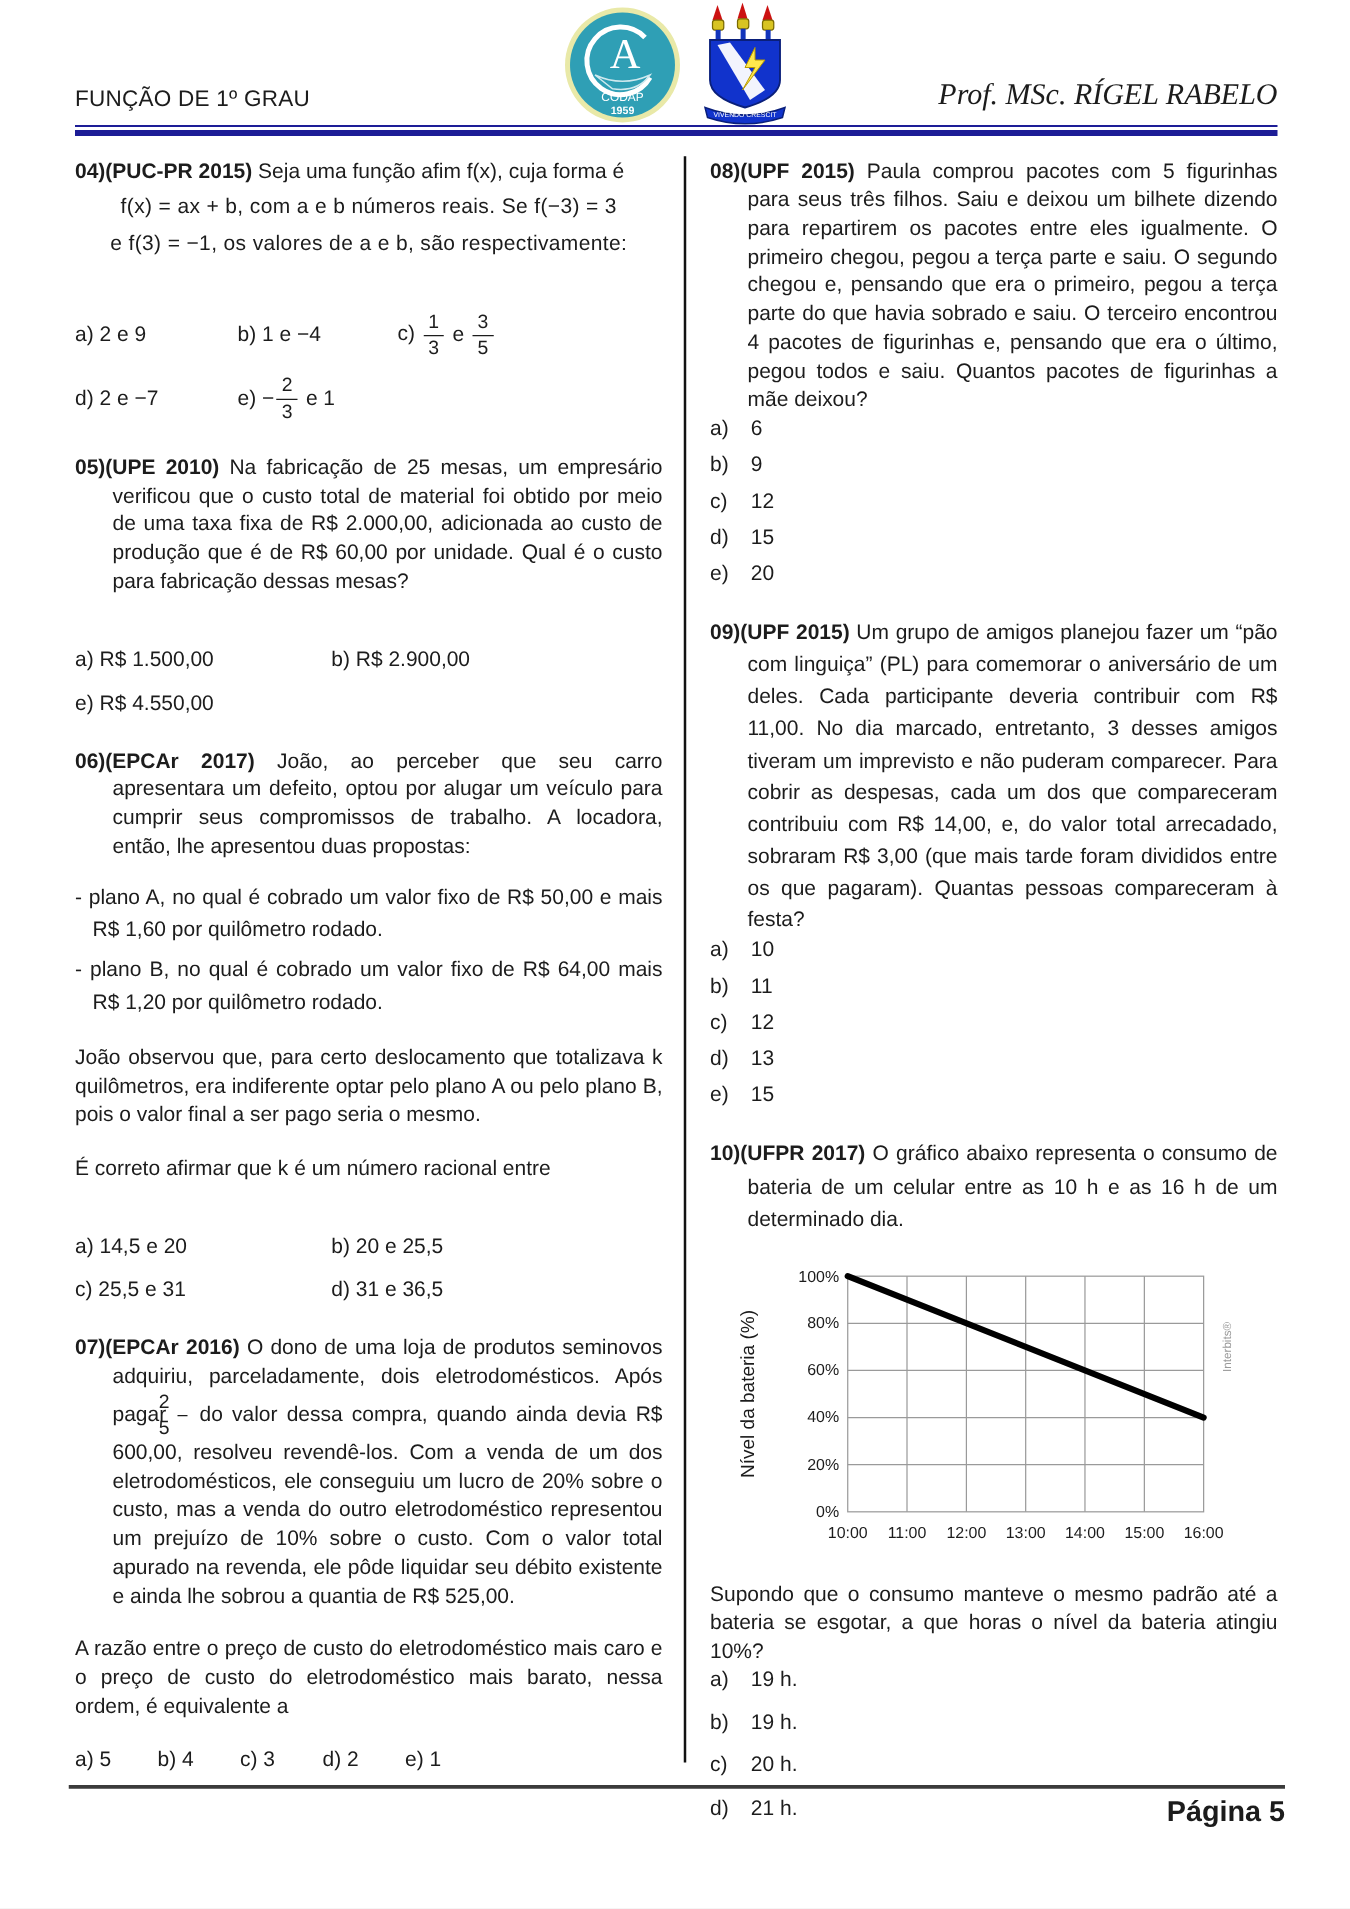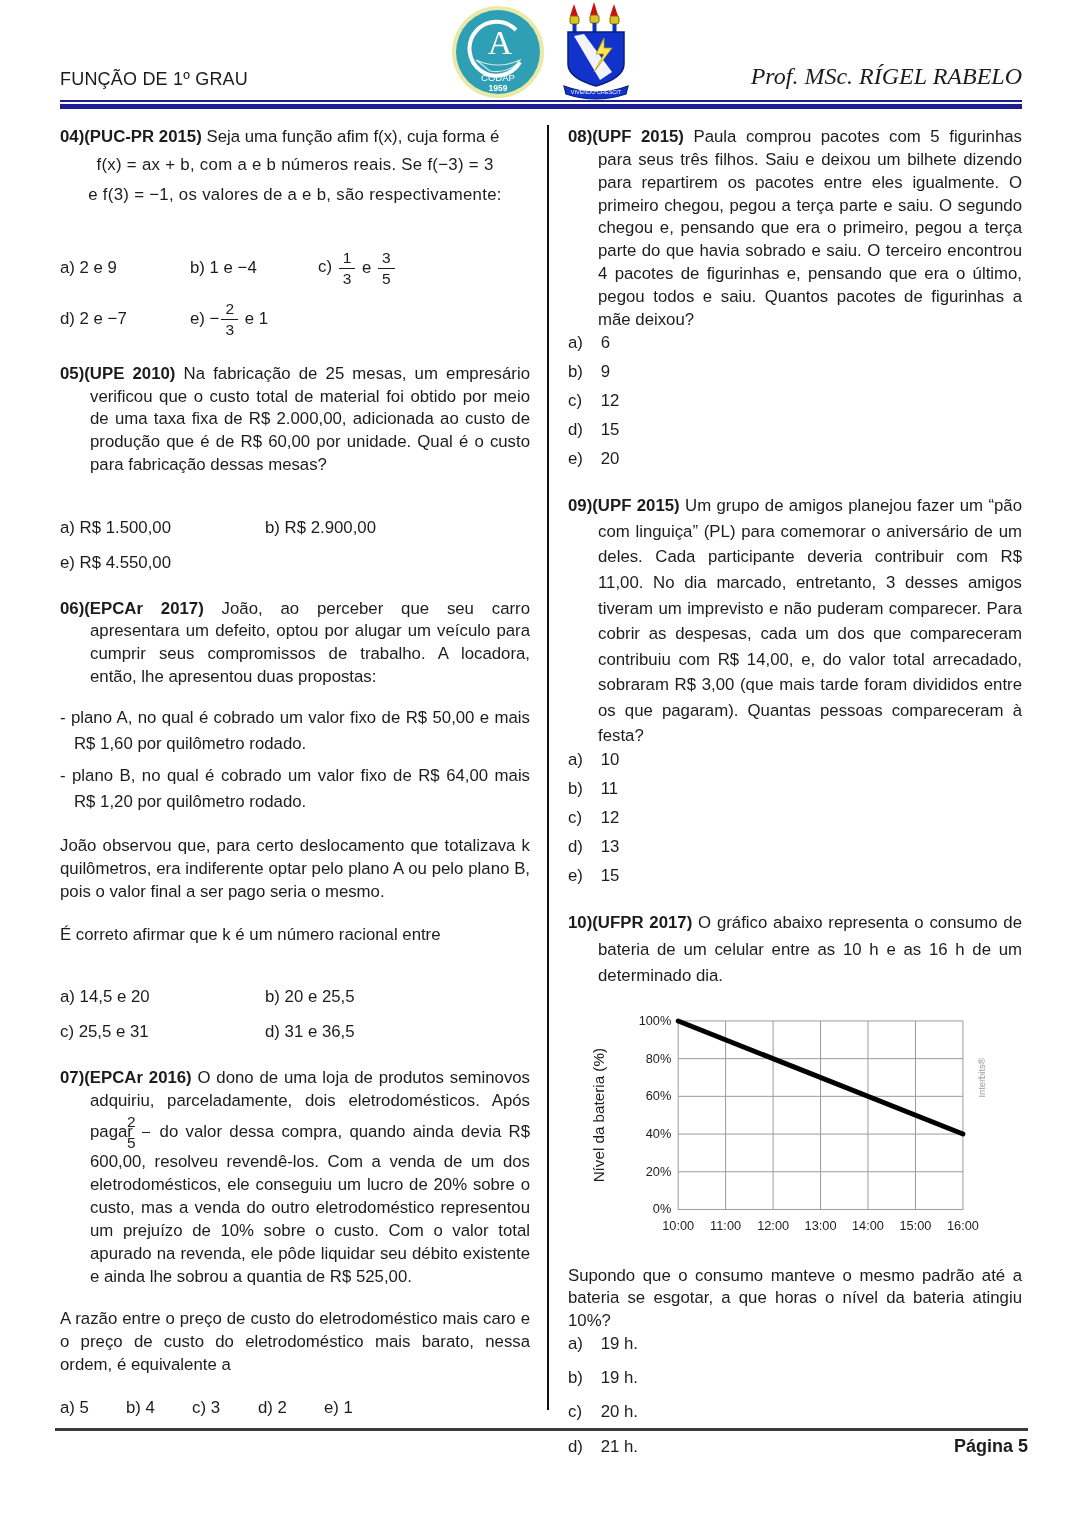--- a/index.html
+++ b/index.html
@@ -53,21 +53,21 @@
   
   .chart-wrap { margin:12px 0 4px 12px; }
   .chart-wrap svg { display:block; }
   .chart-grid { stroke:#9a9a9a; stroke-width:1; }
   .chart-ticks { font-size:13px; fill:#1c1c1c; }
   .chart-ylabel { font-size:15.5px; fill:#1c1c1c; }
   .chart-watermark { font-size:9.5px; fill:#999; }
   
   .page-footer { position:absolute; left:55px; right:52px; top:1428px;
                  border-top:3px solid #3b3b3b; text-align:right; padding-top:5px;
-                 font-weight:bold; font-size:18px; }
+                 font-weight:bold; font-size:23px; }
 </style>
 </head>
 <body>
 
 <div class="page">
 
   <div class="page-header">
     <div class="doc-title">FUNÇÃO DE 1º GRAU</div>
 
     <div class="logos">

